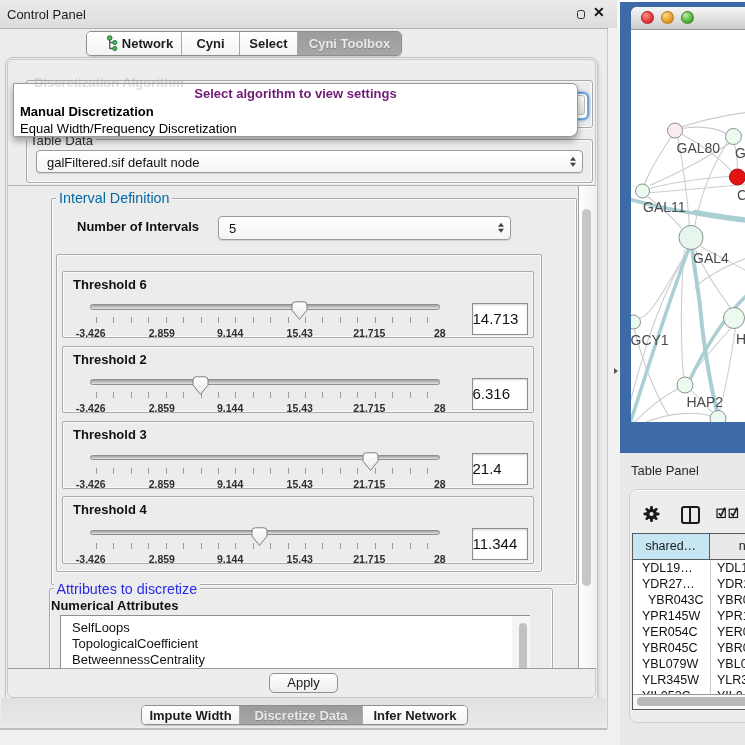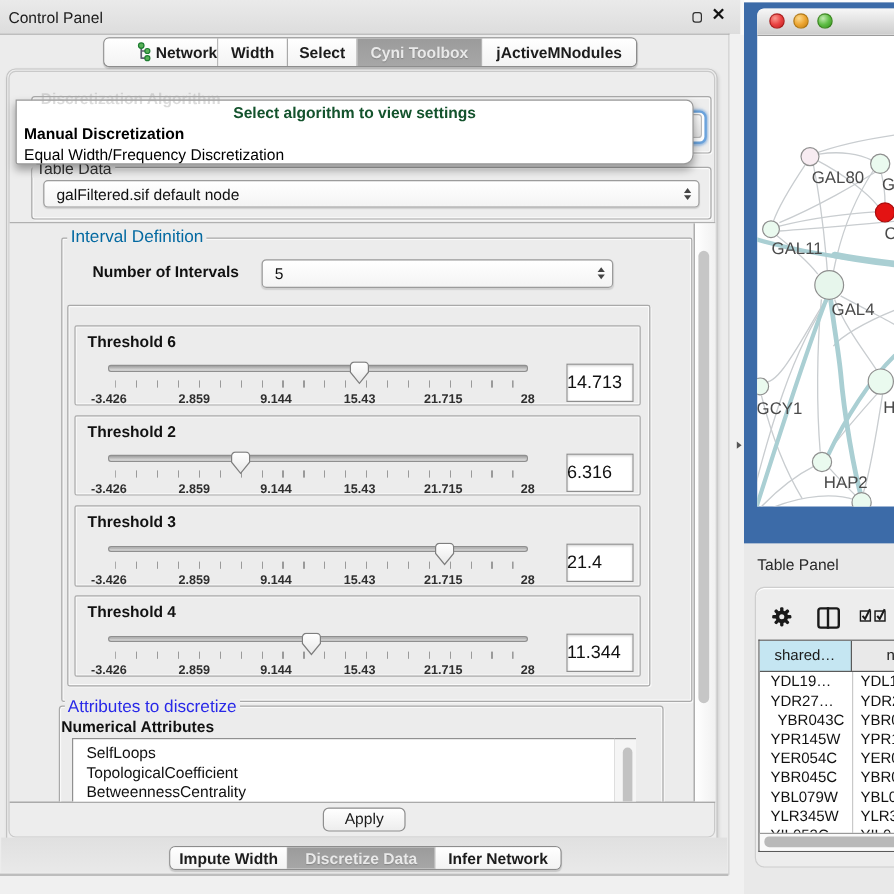--- a/index.html
+++ b/index.html
@@ -32,30 +32,29 @@
 
 <div class="abs" style="left:0;top:0;width:617px;height:28px;background:linear-gradient(#eaeaea,#dddddd);border-bottom:1px solid #b2b2b2"></div>
 <div class="abs" style="left:7px;top:7px;font-size:13px;color:#1b1b1b">Control Panel</div>
 <div class="abs" style="left:577px;top:10px;width:6.3px;height:6.8px;border:1.8px solid #2f2f2f;border-radius:2.5px"></div>
 <div class="abs" style="left:593px;top:3.5px;font-size:14px;font-weight:900;color:#111">✕</div>
 
 <div class="abs" style="left:5px;top:57px;width:591px;height:651px;border:1px solid #c3c3c3;border-radius:8px;background:#ededed;box-shadow:1px 2px 3px rgba(0,0,0,.12)"></div>
 <div class="abs" style="left:7px;top:59px;width:587px;height:637px;border:1px solid #c9c9c9;border-radius:6px"></div>
 
 <div class="tabbar" style="left:86px;top:31px;height:23px">
- <div class="tab" style="width:95px;justify-content:flex-end;padding-left:11px;box-sizing:border-box"><svg width="12" height="17" viewBox="0 0 12 17" style="margin-right:4px">
+ <div class="tab" style="width:95px;justify-content:center;padding-left:11px;box-sizing:border-box"><svg width="12" height="17" viewBox="0 0 12 17" style="margin-right:4px">
         <path d="M3.7 4.5 V14 M3.7 7.5 H7 M3.7 13.5 H7" stroke="#5c5c6e" stroke-width="1.4" fill="none"></path>
         <circle cx="3.7" cy="3" r="2.3" fill="#58b158" stroke="#1e7d32" stroke-width="1"></circle>
         <circle cx="8.8" cy="7.5" r="2.1" fill="#58b158" stroke="#1e7d32" stroke-width="1"></circle>
         <circle cx="8.8" cy="13.5" r="2.1" fill="#58b158" stroke="#1e7d32" stroke-width="1"></circle>
       </svg>Network</div>
- <div class="tab" style="width:57px">Width</div>
+ <div class="tab" style="width:57px">Cyni</div>
  <div class="tab" style="width:57px">Select</div>
  <div class="tab sel" style="width:103px">Cyni Toolbox</div>
- <div class="tab" style="width:128px">jActiveMNodules</div>
 </div>
 
 <div class="abs etch" style="left:26px;top:80px;width:565px;height:46px"></div>
 <div class="abs" style="left:545px;top:92px;width:40px;height:24px;border-radius:6px;border:2.5px solid #6ba3dc;background:#fff;box-shadow:0 0 2px 1px rgba(90,150,215,.55)"></div>
 <div class="abs" style="left:570px;top:95px;width:13px;height:18px;background:linear-gradient(#fdfdfd,#e2e2e2);border-radius:3px;border:1px solid #bbb"></div>
 
 <div class="abs etch" style="left:26px;top:139px;width:565px;height:42px"></div>
 <div class="gtitle" style="left:27px;top:134px;color:#333;font-size:13.2px">Table Data</div>
 <div class="combo" style="left:36px;top:150px;width:545px;height:21px">
     <span class="tx">galFiltered.sif default node</span>
@@ -178,21 +177,21 @@
 
 <div class="abs" style="left:1px;top:698px;width:605px;height:29px;background:linear-gradient(#e0e0e0,#e9e9e9)"></div>
 <div class="tabbar" style="left:141px;top:705px;height:18px">
  <div class="tab" style="width:97px">Impute Width</div>
  <div class="tab sel" style="width:122px">Discretize Data</div>
  <div class="tab" style="width:104px">Infer Network</div>
 </div>
 <div class="abs" style="left:0;top:728px;width:607px;height:1.5px;background:#bdbdbd"></div>
 
 <div class="abs" style="left:13px;top:83px;width:563px;height:52px;background:#fff;border:1px solid #9a9a9a;border-radius:0 6px 8px 2px;box-shadow:0 4px 7px rgba(0,0,0,.35);z-index:50">
-  <div style="height:18.5px;font-size:13px;font-weight:bold;color:#14532d;text-align:center;line-height:20px">Select algorithm to view settings</div>
+  <div style="height:18.5px;font-size:13px;font-weight:bold;color:#701a75;text-align:center;line-height:20px">Select algorithm to view settings</div>
   <div style="height:17px;font-size:13px;font-weight:bold;color:#000;padding-left:6px;line-height:17px">Manual Discretization</div>
   <div style="height:17px;font-size:13px;color:#000;padding-left:6px;line-height:17px">Equal Width/Frequency Discretization</div>
 </div>
 <div class="abs" style="left:34px;top:75px;font-size:13px;font-weight:bold;color:#a8a8a8;opacity:.4;z-index:60">Discretization Algorithm</div>
 
 <div class="abs" style="left:608px;top:28px;width:12px;height:717px;background:#f1f1f1"></div>
 <div class="abs" style="left:617px;top:0;width:3px;height:29px;background:#f7f7f7"></div>
 <div class="abs" style="left:614px;top:368px;width:0;height:0;border-top:3px solid transparent;border-bottom:3px solid transparent;border-left:4.5px solid #555"></div>
 
 <div class="abs" style="left:620px;top:0;width:125px;height:1.5px;background:#fdfdfd"></div>

